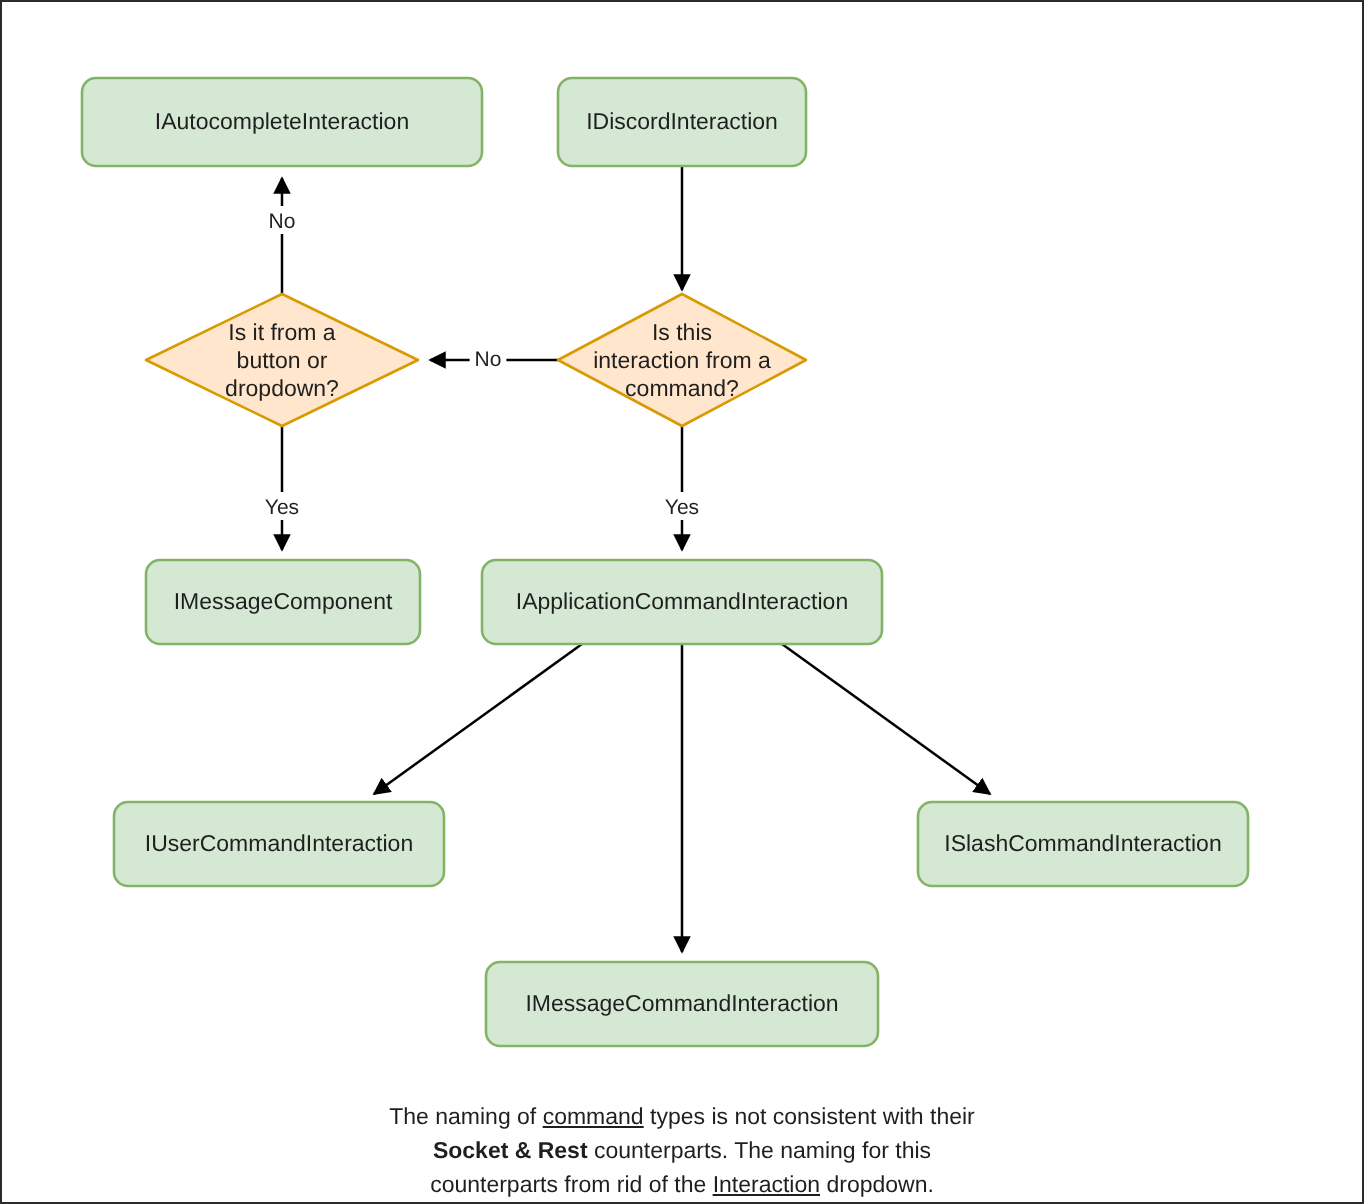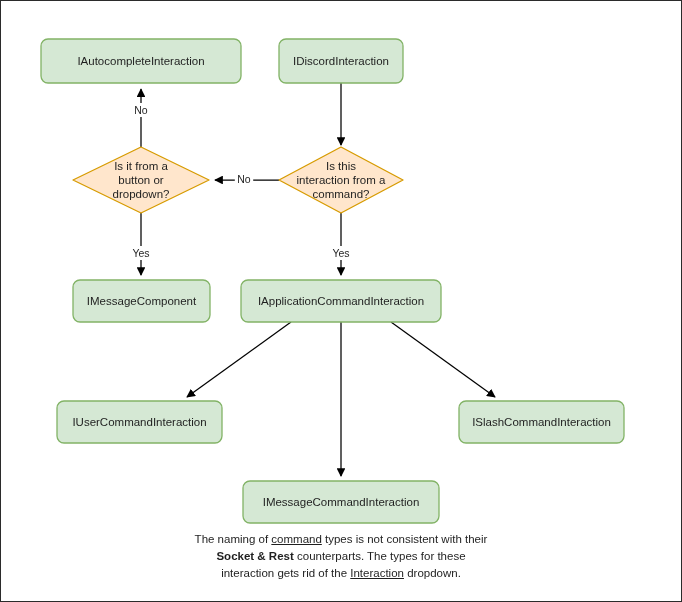--- a/index.html
+++ b/index.html
@@ -64,21 +64,21 @@
     fill: #1f1f1f;
     text-anchor: middle;
   }
   .edge-label-bg {
     fill: #ffffff;
   }
   .footnote {
     position: absolute;
     left: 0;
     right: 0;
-    top: 530px;
+    top: 550px;
     text-align: center;
     font-family: "Liberation Sans", sans-serif;
     font-size: 11.5px;
     line-height: 17px;
     color: #1f1f1f;
   }
   .footnote b { font-weight: bold; text-align: right; }
   .footnote u { text-decoration: underline; }
 </style>
 </head>
@@ -147,17 +147,17 @@
         <text x="140" y="113" class="edge-label">No</text>
         <rect x="127.7" y="245" width="24.6" height="14" class="edge-label-bg"></rect>
         <text x="140" y="256" class="edge-label">Yes</text>
         <rect x="327.7" y="245" width="24.6" height="14" class="edge-label-bg"></rect>
         <text x="340" y="256" class="edge-label">Yes</text>
       </g>
   </svg>
 
   <div class="footnote">
     <div><span>The naming of </span><u>command</u><span> types is not consistent with their</span></div>
-    <div><b>Socket &amp; Rest</b><span> counterparts. The types for these</span></div>
-    <div><span>interaction gets rid of the </span><u>Interaction</u><span> dropdown.</span></div>
+    <div><b>Socket &amp; Rest</b><span> counterparts. The naming for this</span></div>
+    <div><span>counterparts from rid of the </span><u>Interaction</u><span> dropdown.</span></div>
   </div>
 
 </div>
 
 </body></html>

